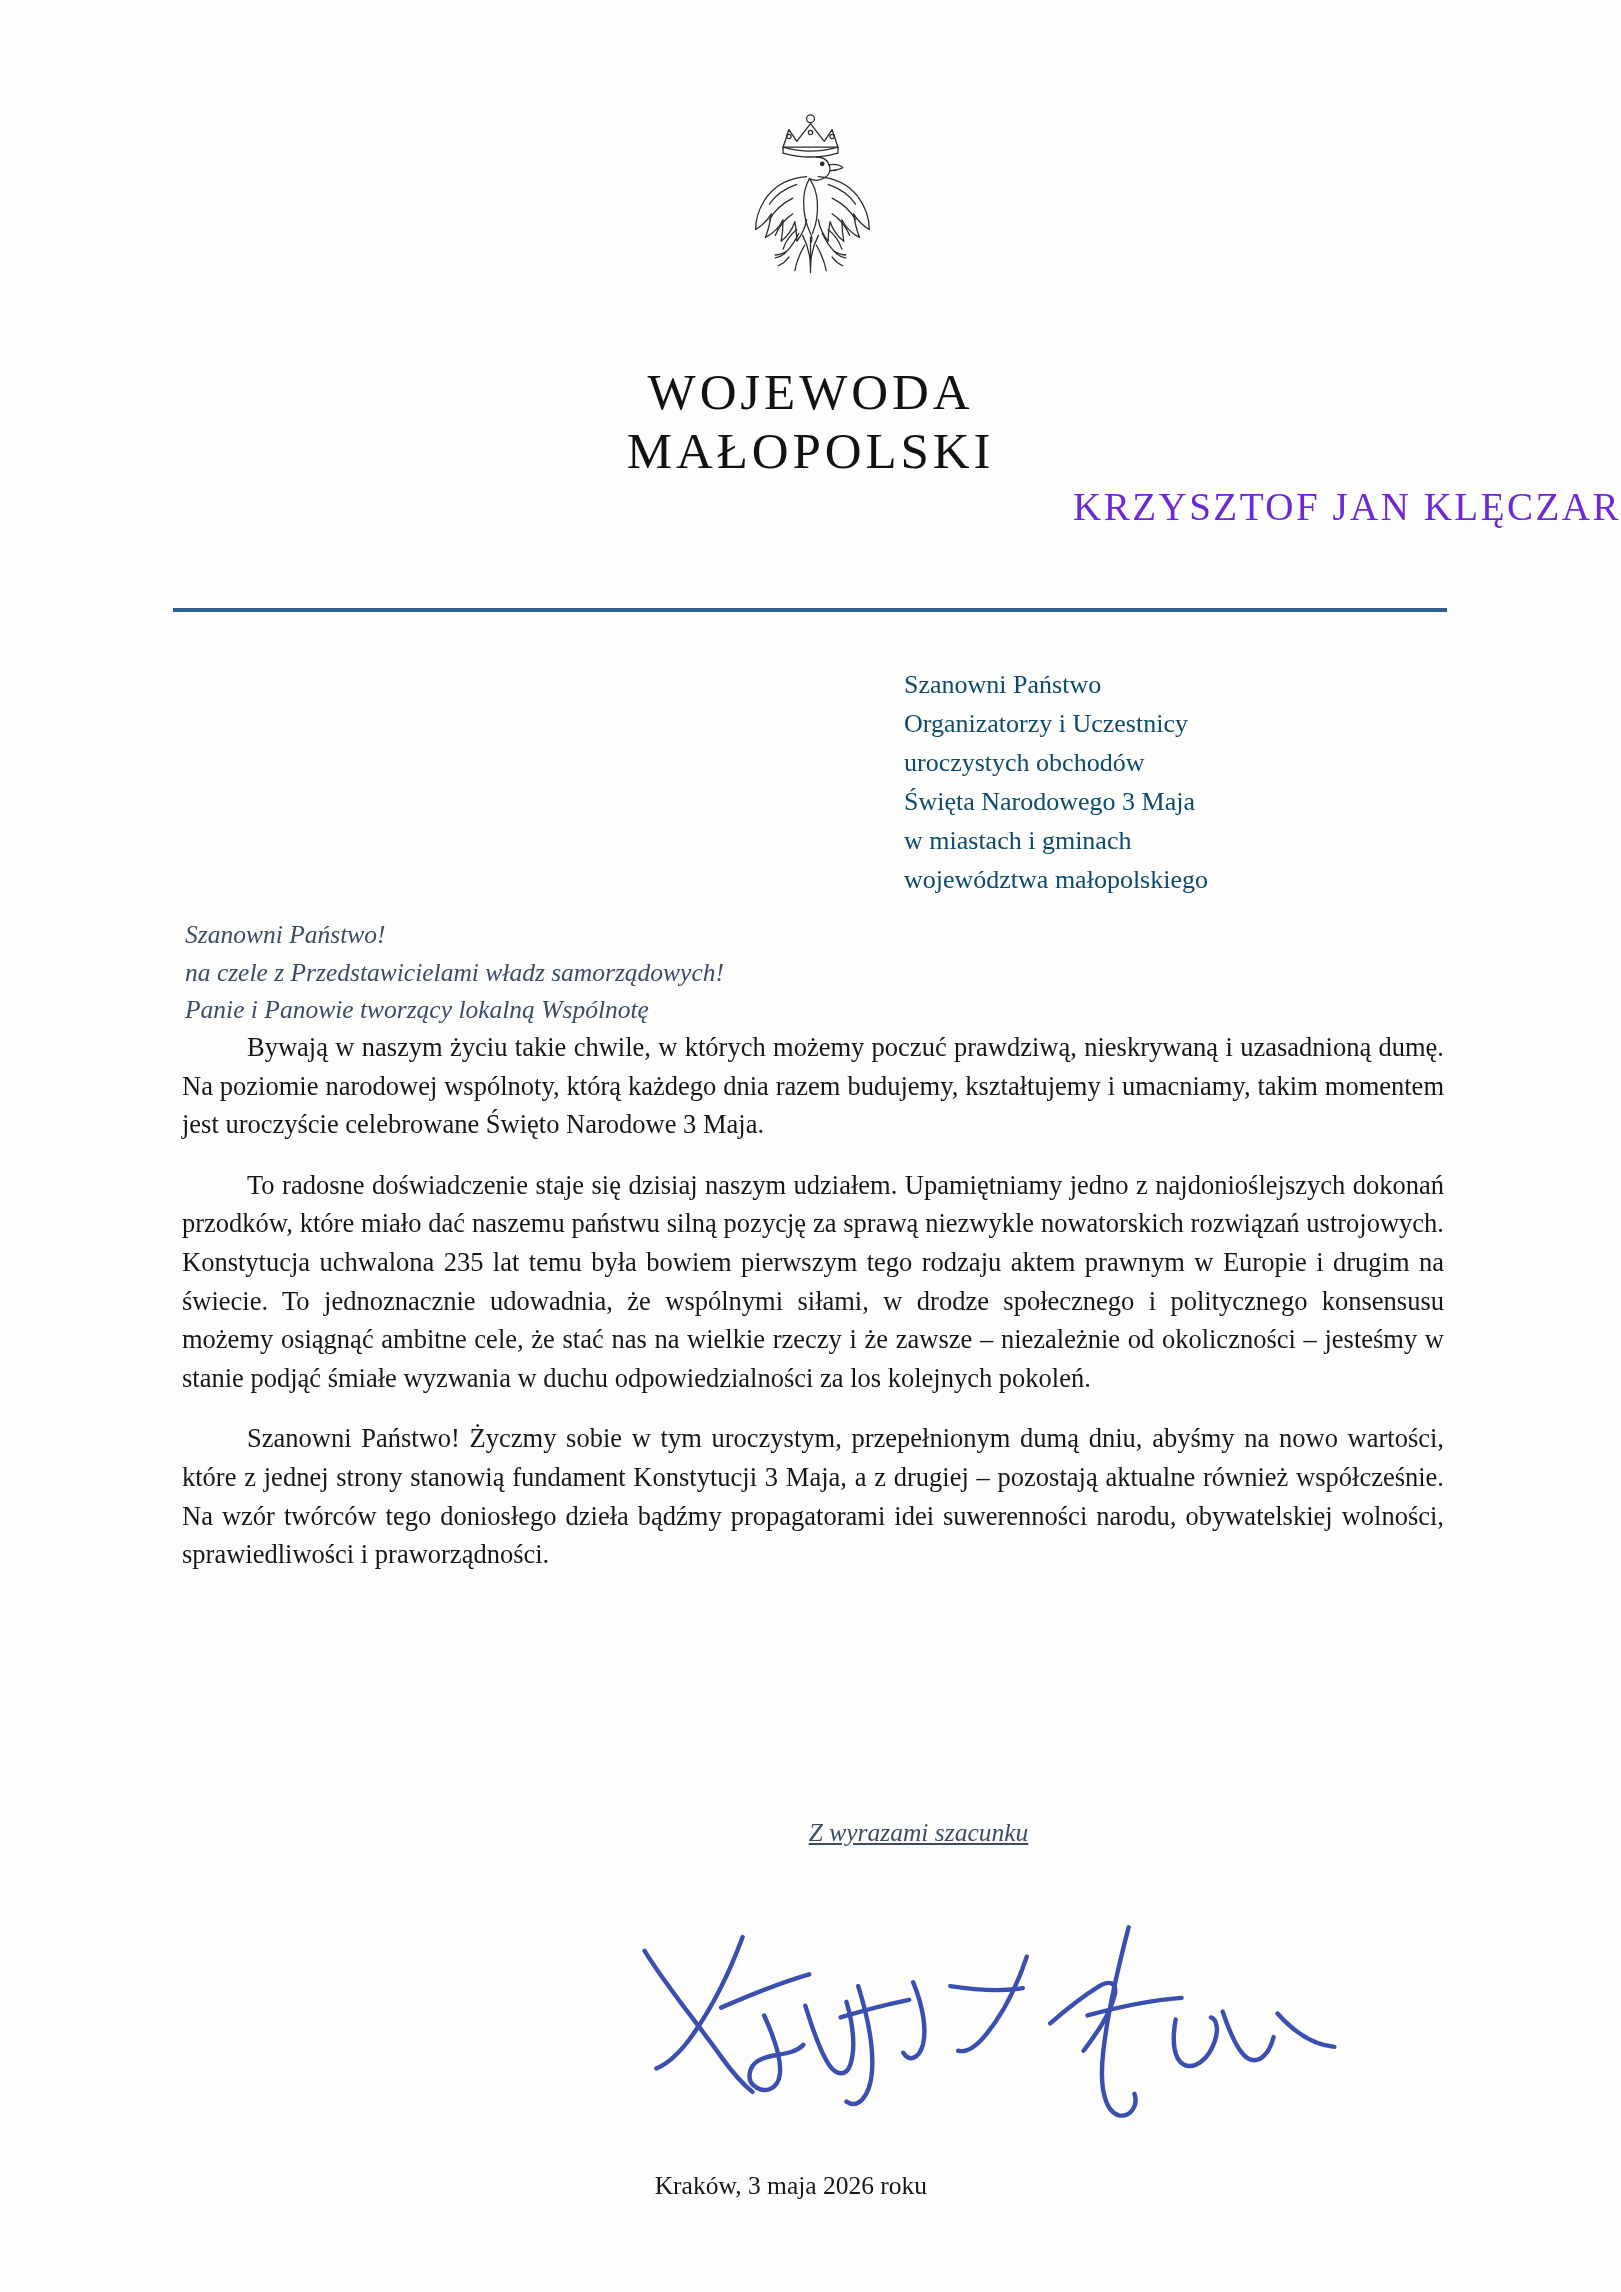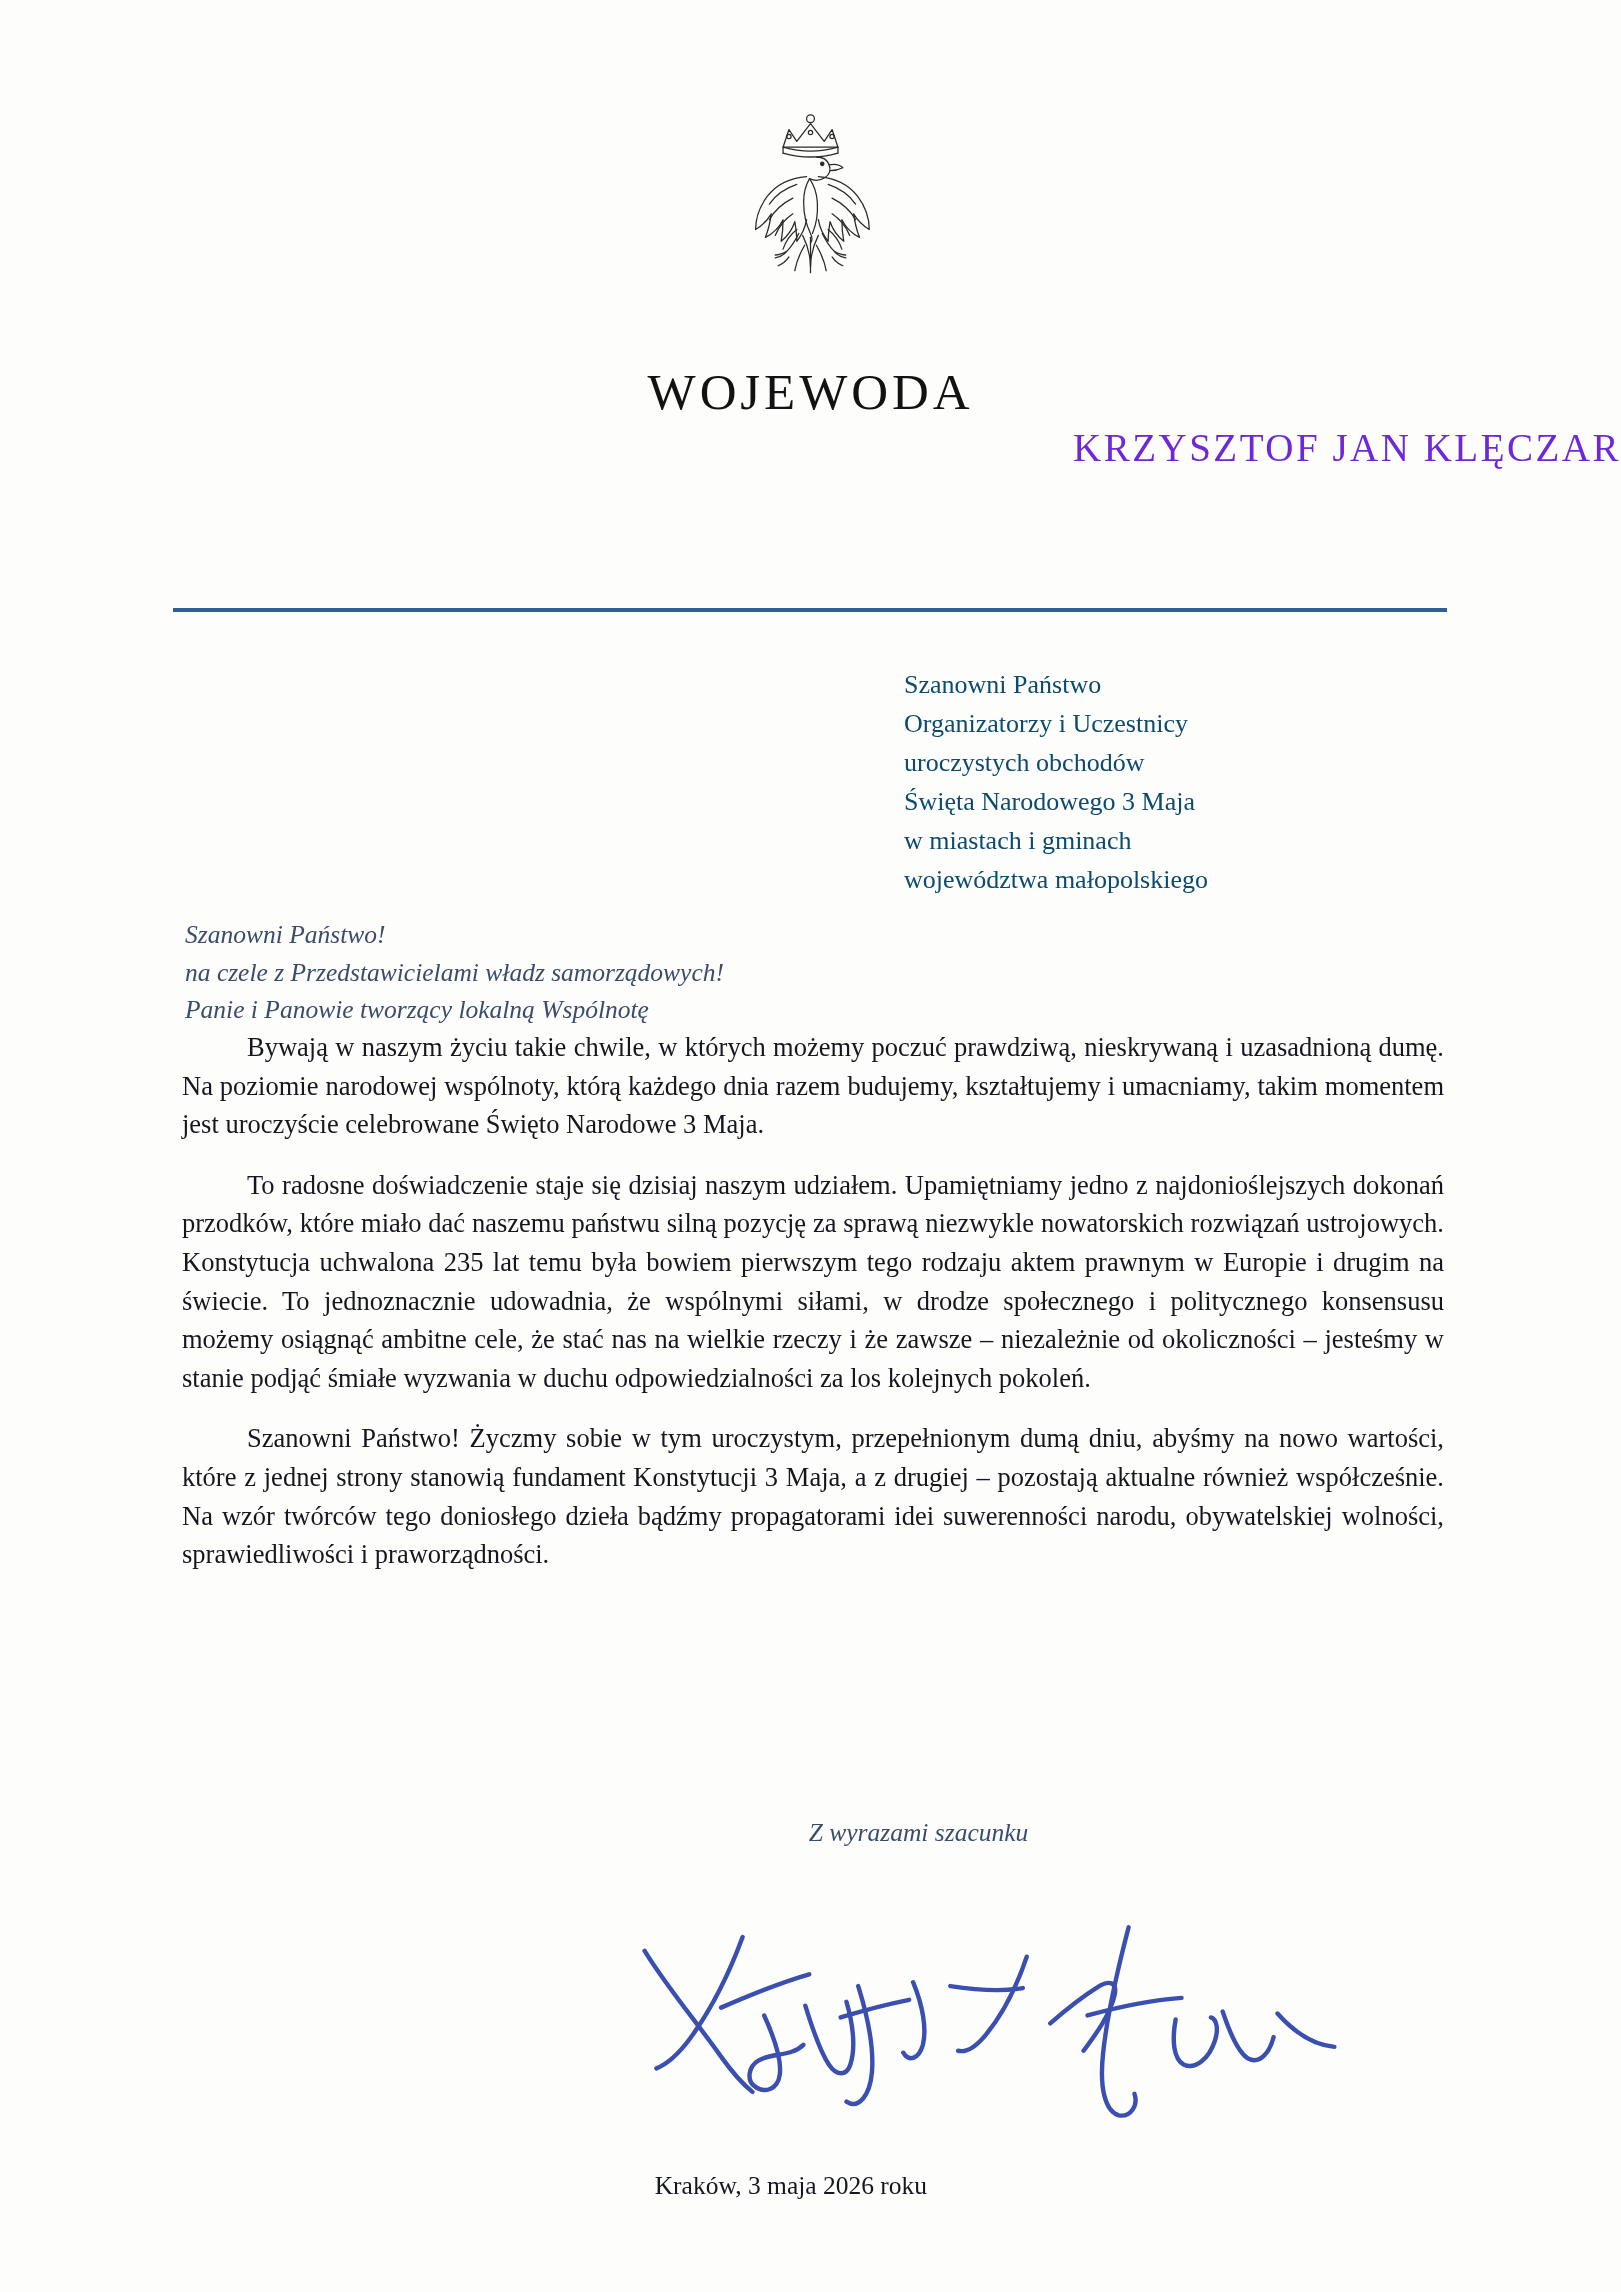--- a/index.html
+++ b/index.html
@@ -116,20 +116,21 @@
   
   .closing {
     position: absolute;
     top: 1818px;
     left: 0;
     width: 100%;
     text-align: center;
     font-style: italic;
     font-size: 25.5px;
     color: #3b4c6b;
+    text-decoration: underline;
   }
   .closing span { position: relative; left: 108px; }
 
   
   .signature {
     position: absolute;
     top: 1892px;
     left: 627px;
     width: 725px;
     height: 245px;
@@ -191,20 +192,21 @@
 
         <path d="M68 128 q-6 12 -12 18 q-6 4 -12 4 M56 146 q-5 6 -12 7 M58 152 q-4 6 -11 9"></path>
         <path d="M92 128 q6 12 12 18 q6 4 12 4 M104 146 q5 6 12 7 M102 152 q4 6 11 9"></path>
       </g>
     </svg>
   </div>
 
   <div class="header-titles">
     <div class="title-main">
       <div>WOJEWODA</div>
+      <div>MAŁOPOLSKI</div>
     </div>
     <div class="title-name">KRZYSZTOF JAN KLĘCZAR</div>
   </div>
 
   <div class="rule"></div>
 
   <div class="addressee">
     <div>Szanowni Państwo</div>
     <div>Organizatorzy i Uczestnicy</div>
     <div>uroczystych obchodów</div>

